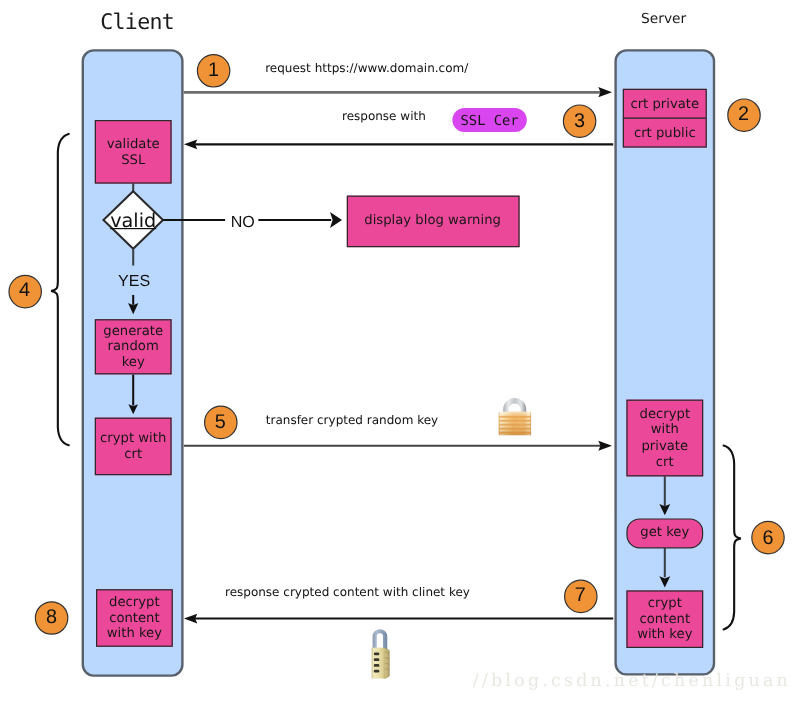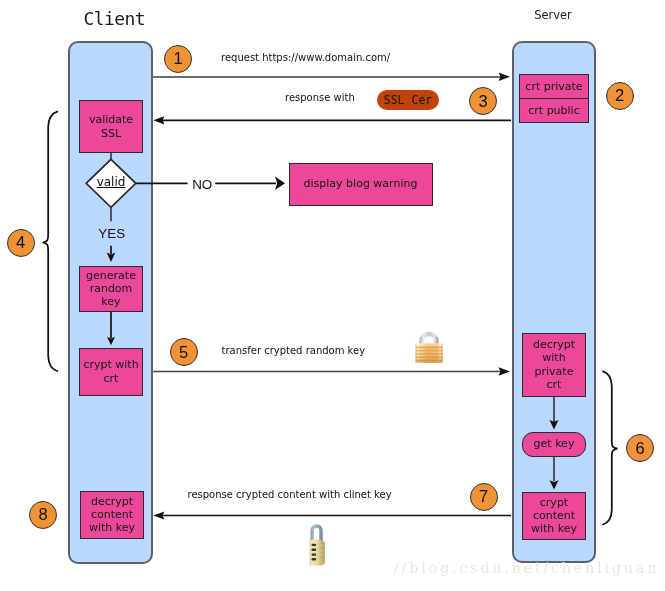--- a/index.html
+++ b/index.html
@@ -20,21 +20,21 @@
 
   .num{position:absolute;width:28px;height:28px;border-radius:50%;
        background:#ef9336;border:1.5px solid #333;box-sizing:border-box;
        display:flex;align-items:center;justify-content:center;
        font-family:"Liberation Sans",sans-serif;
        font-size:16.5px;color:#111;line-height:1;}
 
   .lbl{position:absolute;font-size:10px;color:#101010;white-space:nowrap;line-height:1;}
   .lbl-small{font-family:"Liberation Sans",sans-serif;font-size:13.4px;}
 
-  .chip{position:absolute;background:#c2410c;border-radius:10px;
+  .chip{position:absolute;background:#d946ef;border-radius:10px;
         font-family:"DejaVu Sans Mono",monospace;font-size:11.5px;color:#151515;
         display:flex;align-items:center;justify-content:center;}
 
   svg.ov{position:absolute;left:0;top:0;width:665px;height:591px;overflow:visible;
          pointer-events:none;}
 
   .wm{position:absolute;font-family:"DejaVu Serif",serif;font-size:14.5px;
       color:#e8e7e1;white-space:nowrap;letter-spacing:2.7px;}
 </style>
 </head>
@@ -127,21 +127,21 @@
         L611.8,441.0
         C611.8,446.2 612.4,447.8 617.4,448.7
         C612.4,449.6 611.8,451.2 611.8,456.4
         L611.8,510.0
         C611.5,517.9 608.5,522.9 603.0,524.5" fill="none" stroke="#111" stroke-width="1.75" stroke-linecap="round"></path>
   </svg>
 
   <div class="box" style="left:79px;top:100px;width:64px;height:53px;">validate
 SSL</div>
 
-  <div class="lbl" style="left:86px;top:175.5px;width:50px;text-align:center;font-size:12px;text-decoration:underline;">valid</div>
+  <div class="lbl" style="left:86px;top:175.5px;width:50px;text-align:center;font-size:16px;text-decoration:underline;">valid</div>
 
   <div class="box" style="left:79px;top:265.5px;width:64px;height:46.5px;">generate
 random
 key</div>
 
   <div class="box" style="left:79px;top:347.5px;width:64px;height:48.5px;">crypt with
 crt</div>
 
   <div class="box" style="left:80px;top:490.5px;width:64px;height:48.5px;">decrypt
 content

